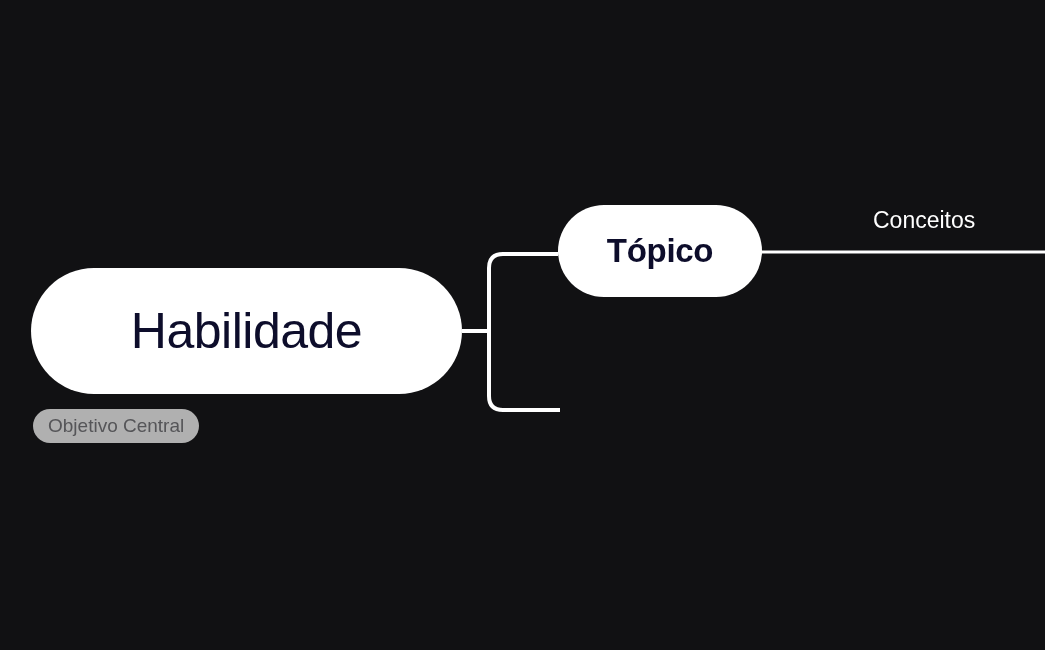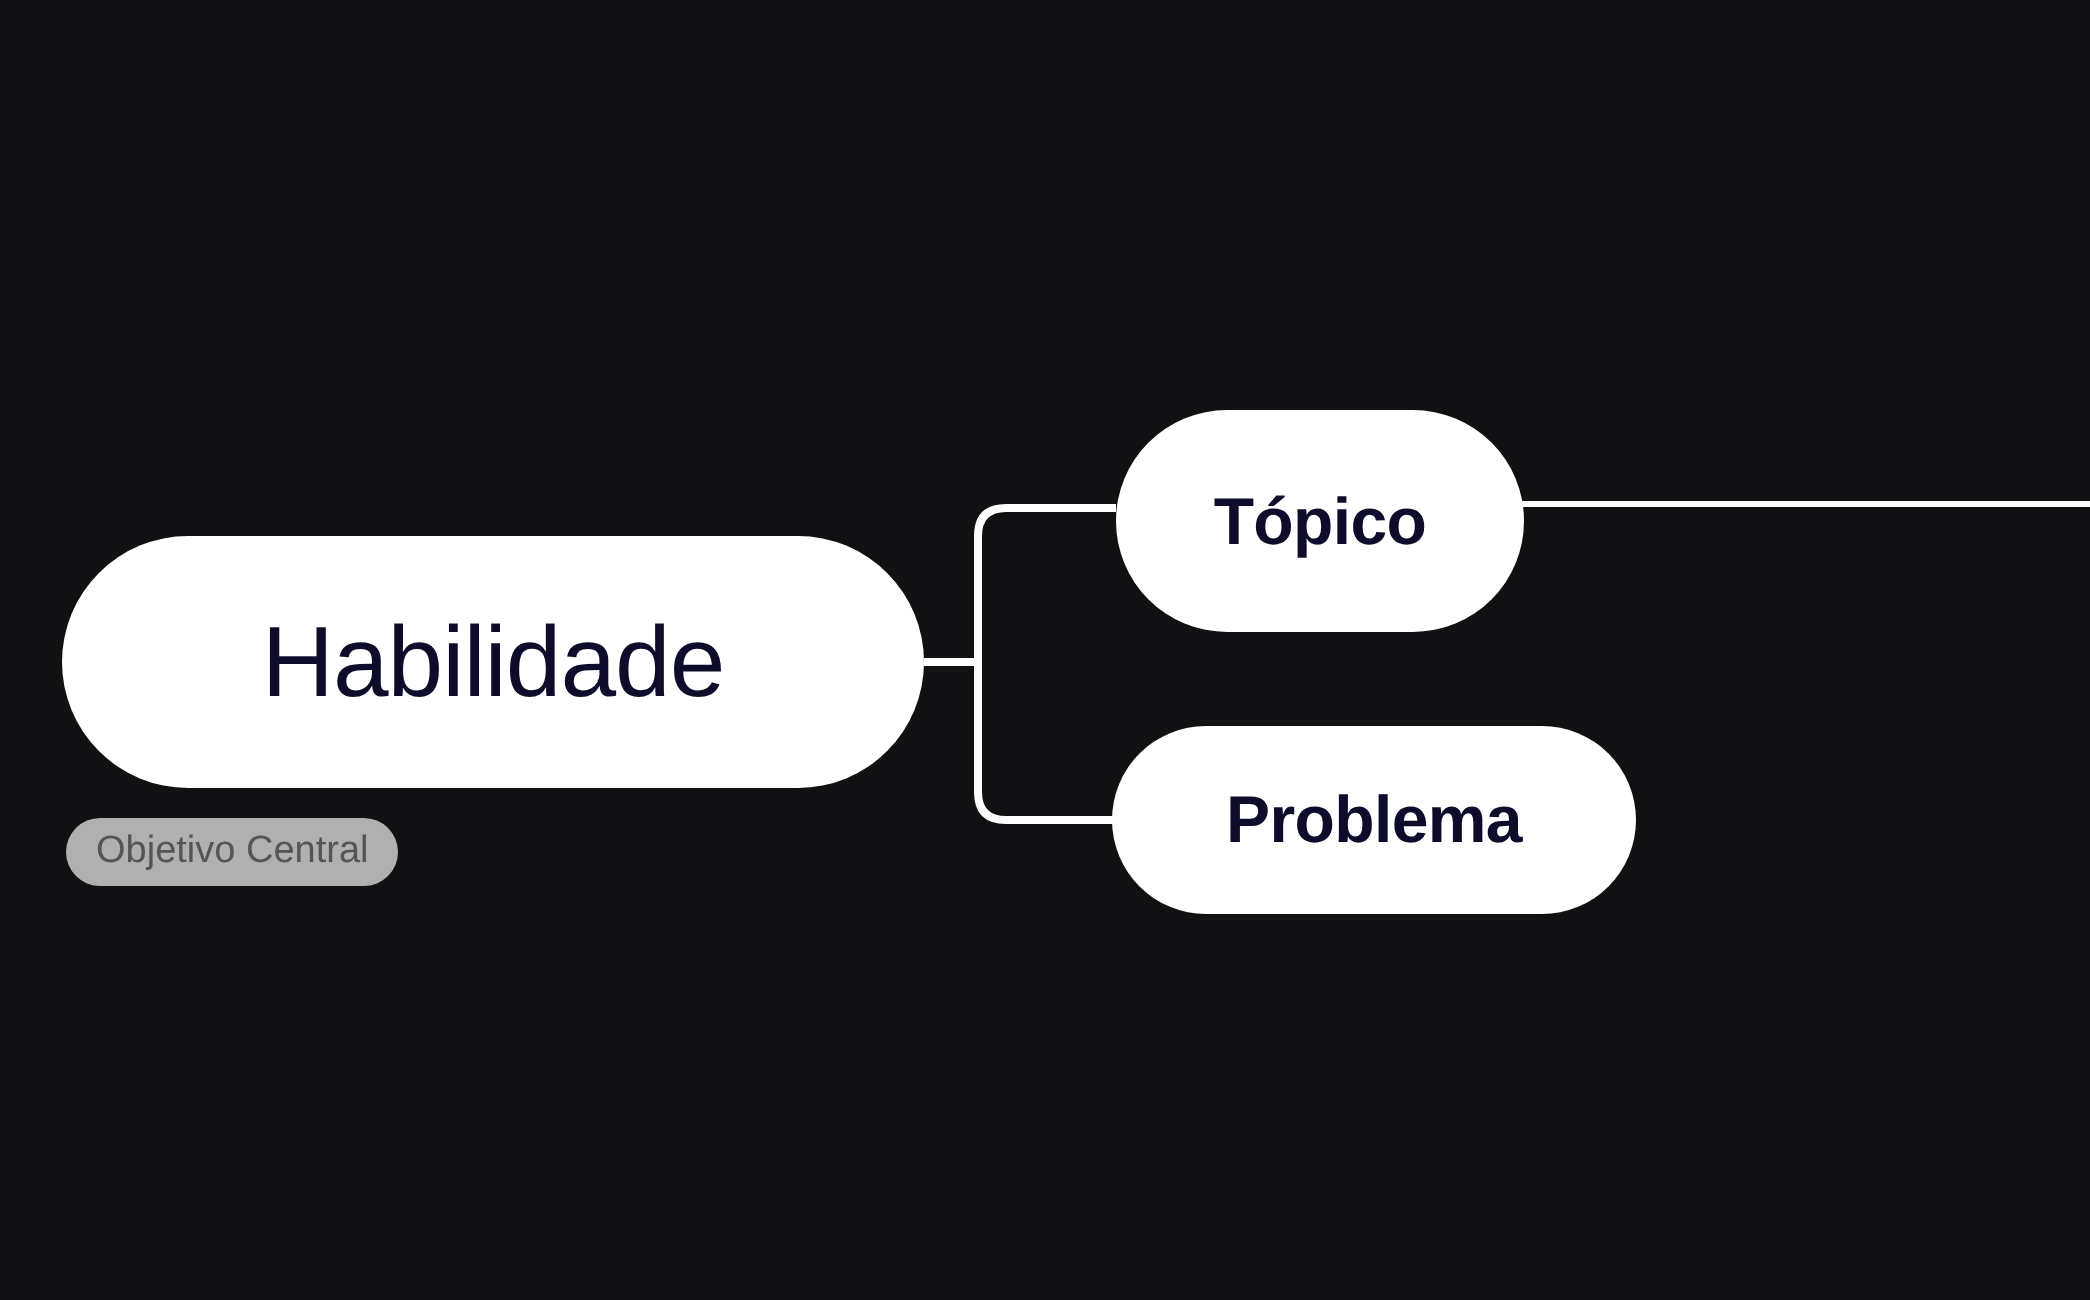--- a/index.html
+++ b/index.html
@@ -51,21 +51,21 @@
     height: 126px;
     font-size: 50px;
     font-weight: normal;
     letter-spacing: -0.5px;
   }
 
   .node-topico {
     left: 558px;
     top: 205px;
     width: 204px;
-    height: 111px;
+    height: 92px;
     font-size: 33px;
     font-weight: bold;
     letter-spacing: -0.3px;
   }
 
   .node-problema {
     left: 556px;
     top: 363px;
     width: 262px;
     height: 94px;
@@ -121,18 +121,18 @@
   </div>
 
   <div class="badge">
     <span>Objetivo Central</span>
   </div>
 
   <div class="node node-topico">
     <span>Tópico</span>
   </div>
 
-  <div class="node node-problema">
-    <span>Problema</span>
+
+  <div class="leaf-label">
+    <span>Conceitos</span>
   </div>
-
 
 </div>
 
 </body></html>

